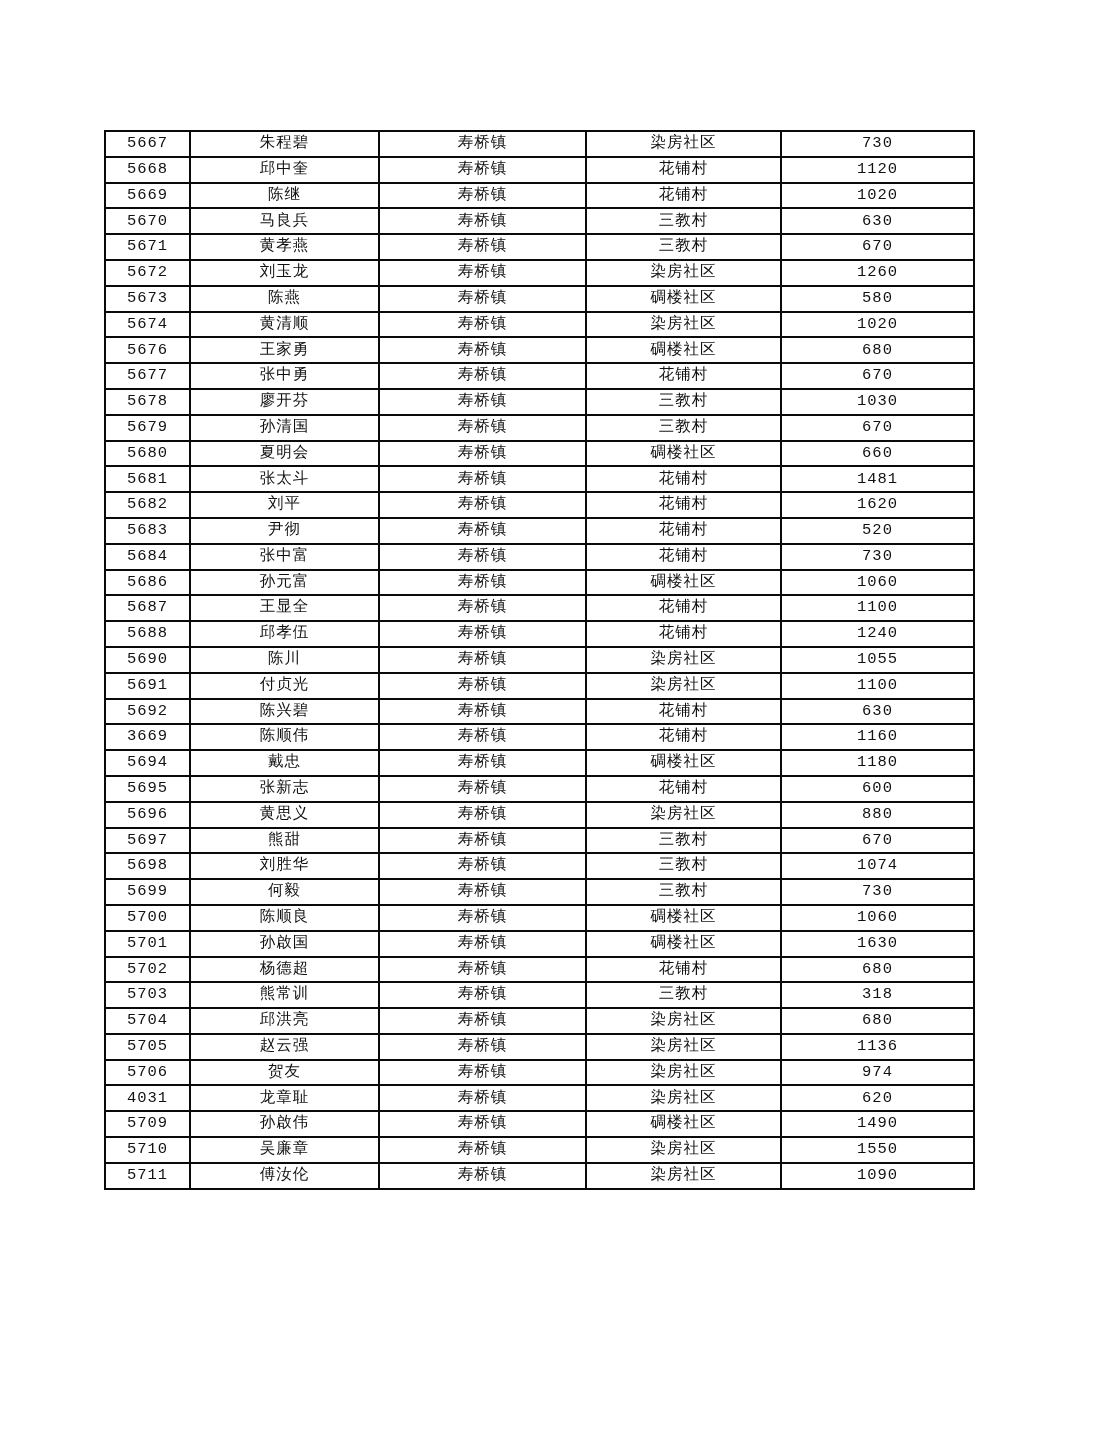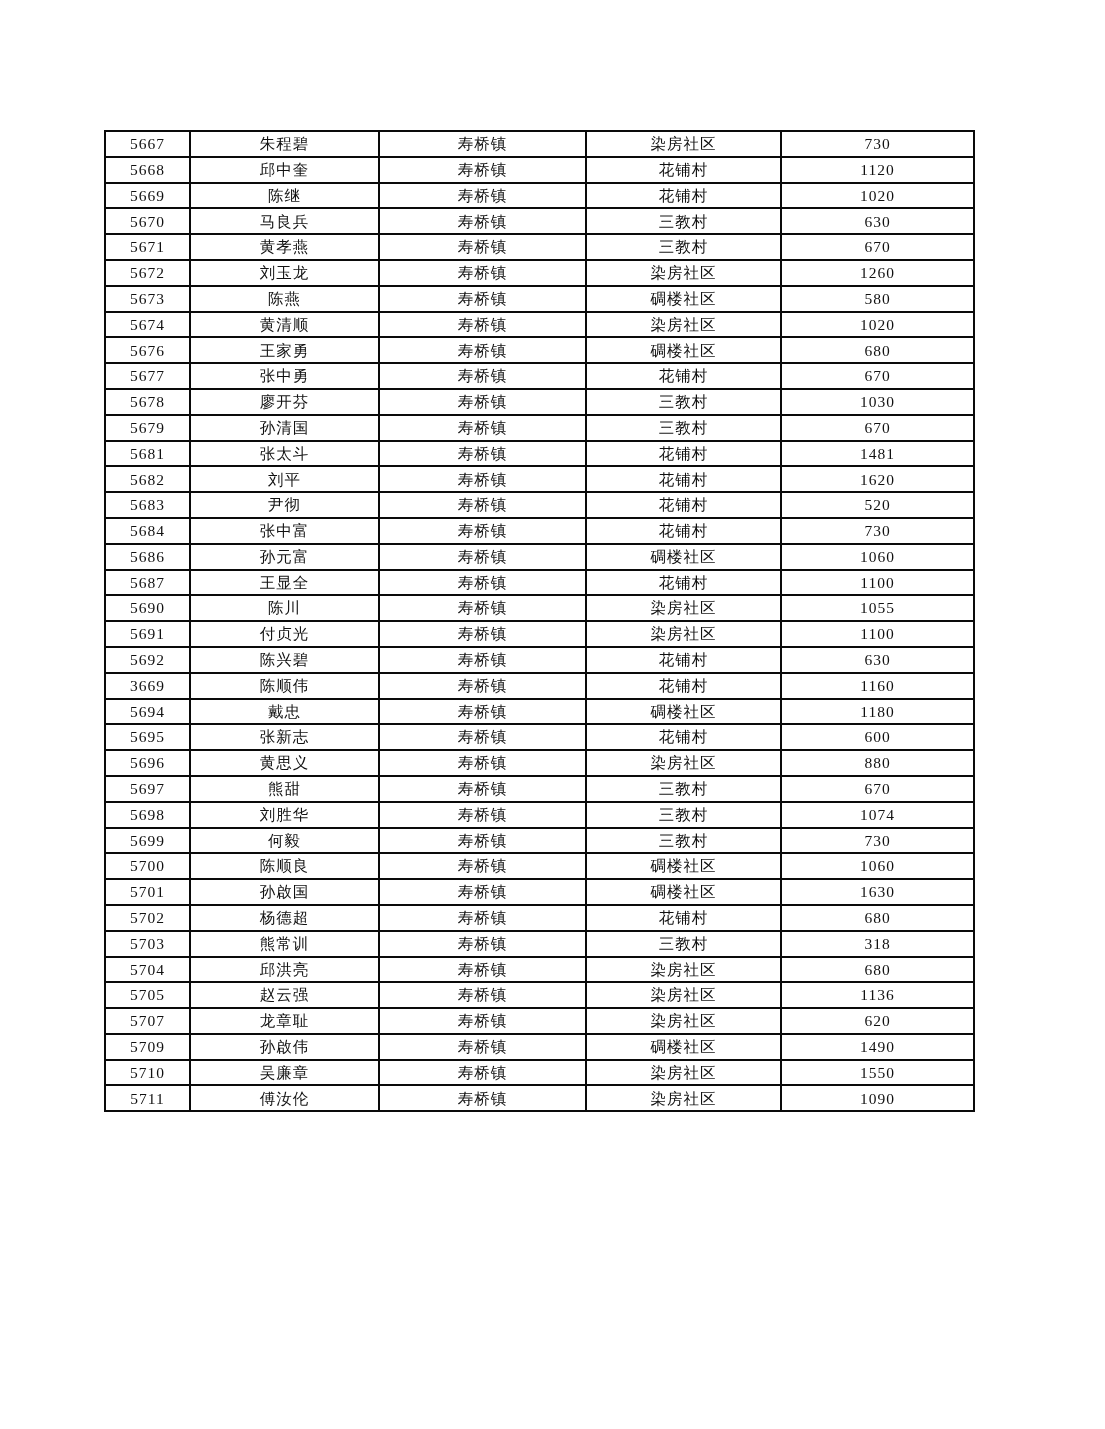--- a/index.html
+++ b/index.html
@@ -22,20 +22,21 @@
     height: 1429px;
     background: #ffffff;
   }
   table.records {
     position: absolute;
     left: 104px;
     top: 130px;
     width: 869px;
     border-collapse: collapse;
     table-layout: fixed;
+    font-family: Liberation Mono, monospace;
   }
   table.records td {
     border: 2px solid #0a0a0a;
     height: 23.8px;           
     padding: 0;
     text-align: center;
     vertical-align: middle;
     font-size: 15.5px;
     line-height: 1;
     letter-spacing: 1px;
@@ -140,20 +141,27 @@
           <td>1030</td>
         </tr>
         <tr>
           <td>5679</td>
           <td>孙清国</td>
           <td>寿桥镇</td>
           <td>三教村</td>
           <td>670</td>
         </tr>
         <tr>
+          <td>5680</td>
+          <td>夏明会</td>
+          <td>寿桥镇</td>
+          <td>碉楼社区</td>
+          <td>660</td>
+        </tr>
+        <tr>
           <td>5681</td>
           <td>张太斗</td>
           <td>寿桥镇</td>
           <td>花铺村</td>
           <td>1481</td>
         </tr>
         <tr>
           <td>5682</td>
           <td>刘平</td>
           <td>寿桥镇</td>
@@ -182,20 +190,27 @@
           <td>1060</td>
         </tr>
         <tr>
           <td>5687</td>
           <td>王显全</td>
           <td>寿桥镇</td>
           <td>花铺村</td>
           <td>1100</td>
         </tr>
         <tr>
+          <td>5688</td>
+          <td>邱孝伍</td>
+          <td>寿桥镇</td>
+          <td>花铺村</td>
+          <td>1240</td>
+        </tr>
+        <tr>
           <td>5690</td>
           <td>陈川</td>
           <td>寿桥镇</td>
           <td>染房社区</td>
           <td>1055</td>
         </tr>
         <tr>
           <td>5691</td>
           <td>付贞光</td>
           <td>寿桥镇</td>
@@ -294,21 +309,28 @@
           <td>680</td>
         </tr>
         <tr>
           <td>5705</td>
           <td>赵云强</td>
           <td>寿桥镇</td>
           <td>染房社区</td>
           <td>1136</td>
         </tr>
         <tr>
-          <td>5707</td>
+          <td>5706</td>
+          <td>贺友</td>
+          <td>寿桥镇</td>
+          <td>染房社区</td>
+          <td>974</td>
+        </tr>
+        <tr>
+          <td>4031</td>
           <td>龙章耻</td>
           <td>寿桥镇</td>
           <td>染房社区</td>
           <td>620</td>
         </tr>
         <tr>
           <td>5709</td>
           <td>孙啟伟</td>
           <td>寿桥镇</td>
           <td>碉楼社区</td>

